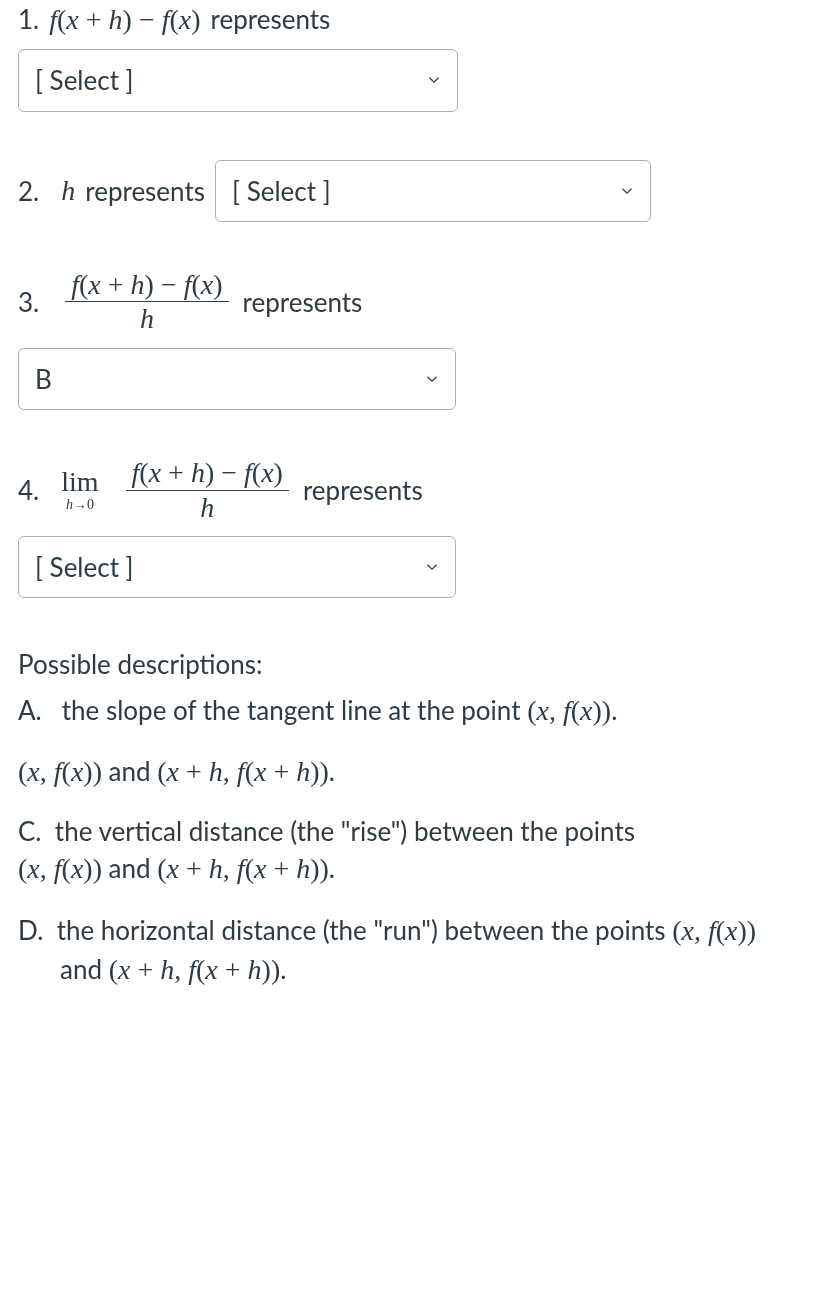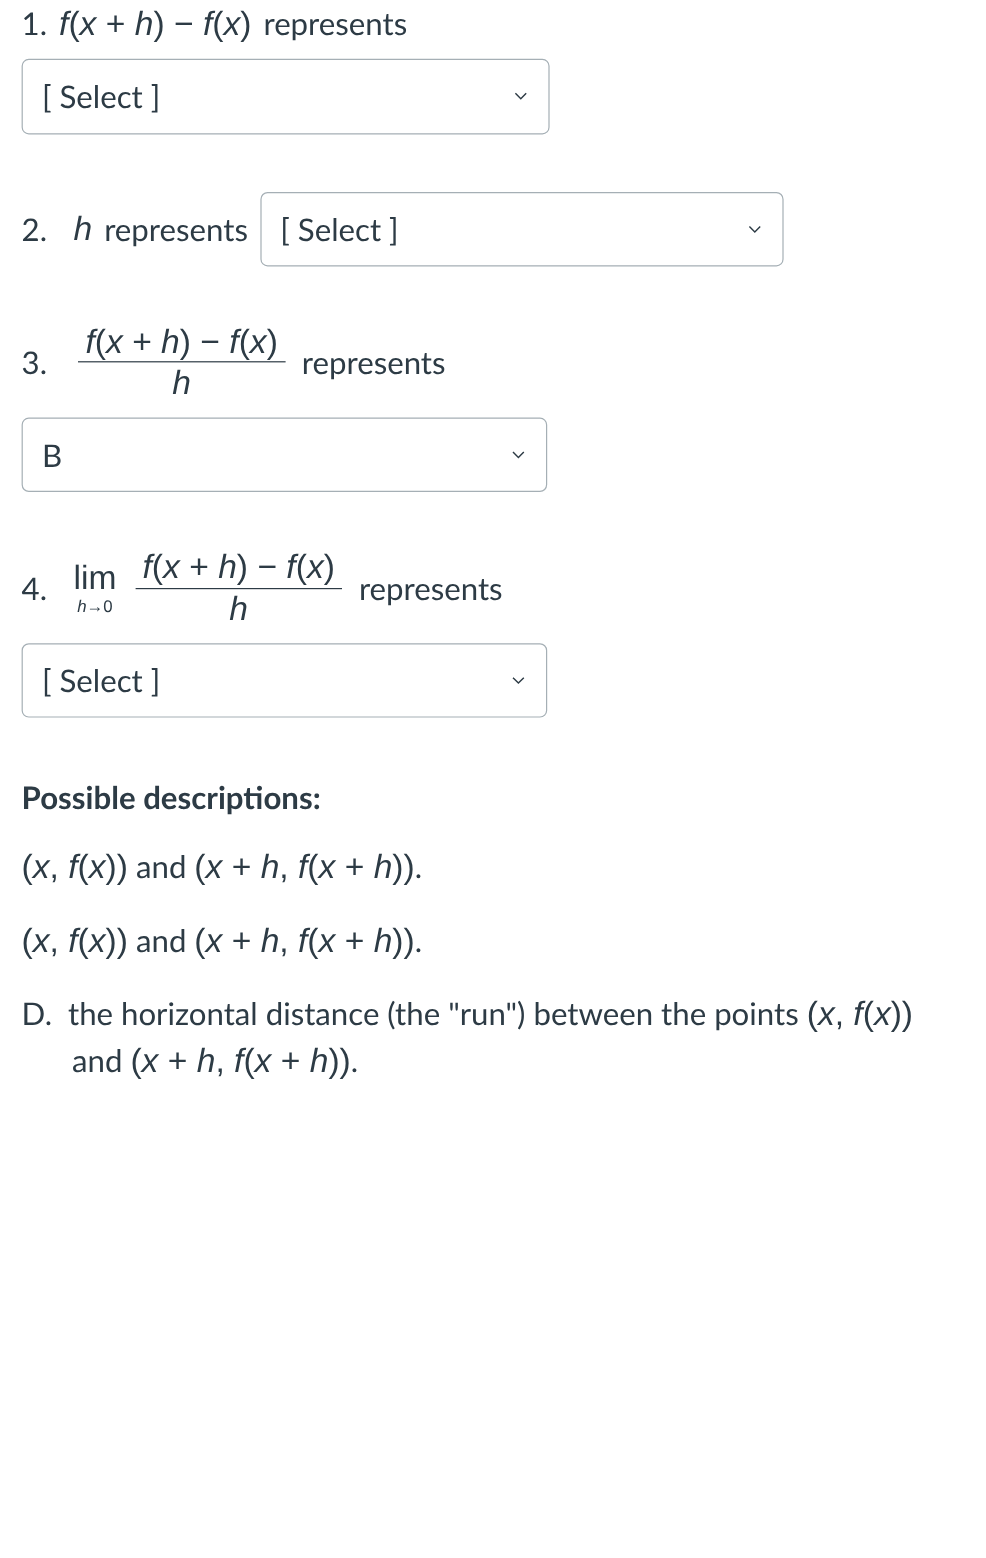--- a/index.html
+++ b/index.html
@@ -44,43 +44,43 @@
     right: 14px;
     top: 50%;
     transform: translateY(-50%);
     width: 18px;
     height: 18px;
     display: flex;
     align-items: center;
     justify-content: center;
   }
   .chev svg { width: 18px; height: 18px; stroke: #2d3b45; stroke-width: 1.6; fill: none; }
-  .math { font-family: Liberation Sans, sans-serif; font-size: 28px; }
+  .math { font-family: Liberation Serif, serif; font-size: 28px; }
   .math-i { font-style: italic; }
   .frac {
     display: inline-flex;
     flex-direction: column;
     align-items: center;
     vertical-align: middle;
     margin: 0 4px;
     line-height: 1.05;
   }
   .frac .num { padding: 0 6px 2px 6px; border-bottom: 1.5px solid #2d3b45; }
   .frac .den { padding-top: 2px; }
   .lim-block {
     display: inline-flex;
     flex-direction: column;
     align-items: center;
     vertical-align: middle;
-    margin-right: 4px;
+    margin-right: 16px;
     line-height: 1.0;
   }
   .lim-block .lim-top { font-size: 28px; }
   .lim-block .lim-bot { font-size: 14px; margin-top: 2px; }
-  .descriptions-heading { margin-top: 30px; margin-bottom: 20px; font-weight: bold; }
+  .descriptions-heading { margin-top: 30px; margin-bottom: 8px; }
   .desc-item { margin-bottom: 22px; }
   .hang { padding-left: 42px; text-indent: -42px; }
 </style>
 </head>
 <body>
 
 <div class="content">
 
   <div class="question-block">
     <div class="question-row">
@@ -167,28 +167,35 @@
           <svg viewBox="0 0 24 24">
               <polyline points="6 9 12 15 18 9"></polyline>
             </svg>
         </span>
       </div>
     </div>
   </div>
 
   <div class="descriptions-heading">Possible descriptions:</div>
 
+  <div class="desc-item hang">
+    <span>A.</span>&nbsp;&nbsp;
+    <span>the slope of the tangent line at the point </span><span class="math">(<span class="math-i">x</span><span>, </span><span class="math-i">f</span>(<span class="math-i">x</span>))</span><span>.</span>
+  </div>
 
   <div class="desc-item">
     <div>
       <span class="math">(<span class="math-i">x</span><span>, </span><span class="math-i">f</span>(<span class="math-i">x</span>))</span><span> and </span><span class="math">(<span class="math-i">x</span><span> + </span><span class="math-i">h</span><span>, </span><span class="math-i">f</span>(<span class="math-i">x</span><span> + </span><span class="math-i">h</span>))</span><span>.</span>
     </div>
   </div>
 
   <div class="desc-item">
+    <div class="hang">
+      <span>C.</span>&nbsp;&nbsp;<span>the vertical distance (the "rise") between the points</span>
+    </div>
     <div>
       <span class="math">(<span class="math-i">x</span><span>, </span><span class="math-i">f</span>(<span class="math-i">x</span>))</span><span> and </span><span class="math">(<span class="math-i">x</span><span> + </span><span class="math-i">h</span><span>, </span><span class="math-i">f</span>(<span class="math-i">x</span><span> + </span><span class="math-i">h</span>))</span><span>.</span>
     </div>
   </div>
 
   <div class="desc-item">
     <div class="hang">
       <span>D.</span>&nbsp;&nbsp;<span>the horizontal distance (the "run") between the points </span><span class="math">(<span class="math-i">x</span><span>, </span><span class="math-i">f</span>(<span class="math-i">x</span>))</span><span> and </span><span class="math">(<span class="math-i">x</span><span> + </span><span class="math-i">h</span><span>, </span><span class="math-i">f</span>(<span class="math-i">x</span><span> + </span><span class="math-i">h</span>))</span><span>.</span>
     </div>
   </div>

